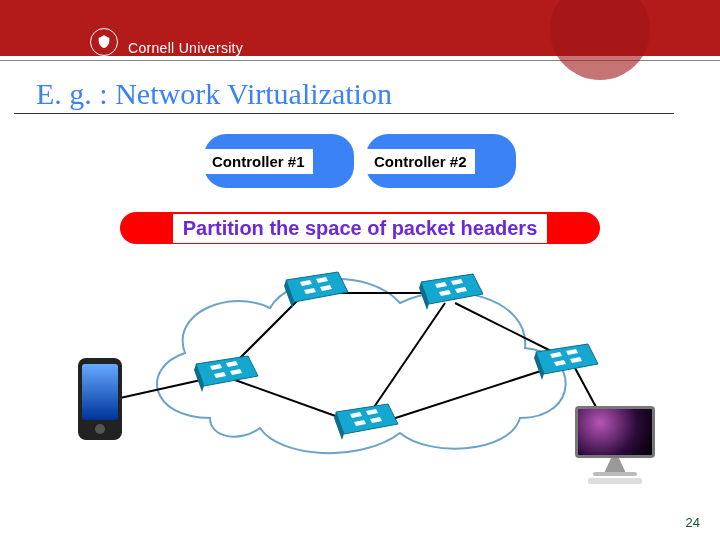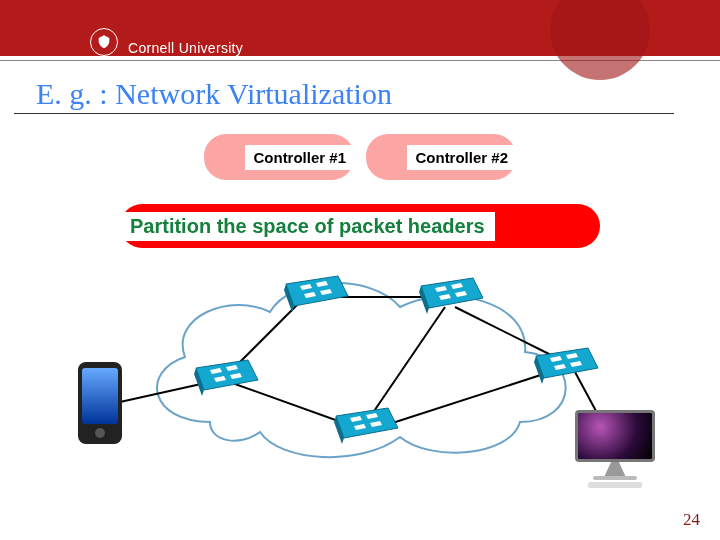--- a/index.html
+++ b/index.html
@@ -58,48 +58,48 @@
     margin: 2px 0 0 14px;
     width: 660px;
   }
   .controllers {
     display: flex;
     justify-content: center;
     gap: 12px;
     margin-top: 20px;
   }
   .controller {
-    background: #fca5a5;
+    background: #3b82f6;
     color: #fff;
     font-weight: bold;
     font-size: 15px;
     width: 150px;
-    height: 46px;
+    height: 54px;
     border-radius: 22px;
     display: flex;
     align-items: center;
-    justify-content: flex-end;
+    justify-content: flex-start;
   }
   .controller span {
     background: #fff;
     color: #000;
     padding: 4px 8px;
   }
   .partition {
     background: #ff0000;
-    color: #15803d;
+    color: #6d28d9;
     font-weight: bold;
     font-size: 20px;
     width: 480px;
-    height: 44px;
+    height: 32px;
     border-radius: 22px;
     margin: 24px auto 0 auto;
     display: flex;
     align-items: center;
-    justify-content: flex-start;
+    justify-content: center;
   }
   .partition span {
     background: #fff;
     padding: 3px 10px;
   }
   .canvas-area {
     position: relative;
     width: 720px;
     height: 260px;
     margin-top: 4px;
@@ -141,23 +141,22 @@
     background-image: radial-gradient(circle at 30% 30%, #b755b7 0%, #2b0a3a 60%, #000 100%);
   }
   .imac-stand { width: 26px; height: 14px; background:#999; clip-path: polygon(35% 0, 65% 0, 90% 100%, 10% 100%); }
   .imac-base { width: 44px; height:4px; background:#bbb; border-radius:2px; }
   .kb { width:54px; height:6px; background:#ddd; margin-top:2px; border-radius:2px; }
   svg.links { position:absolute; left:0; top:0; width:720px; height:260px; pointer-events:none; }
   .page-num {
     position: absolute;
     right: 20px;
     bottom: 10px;
-    font-size: 17px;
-    color: #7f1d1d;
-    font-family: Liberation Serif, serif;
+    font-size: 13px;
+    color: #14532d;
   }
 </style>
 </head>
 <body>
 
 
 
 
 <div class="header-bar">
   <div class="cornell-seal">

